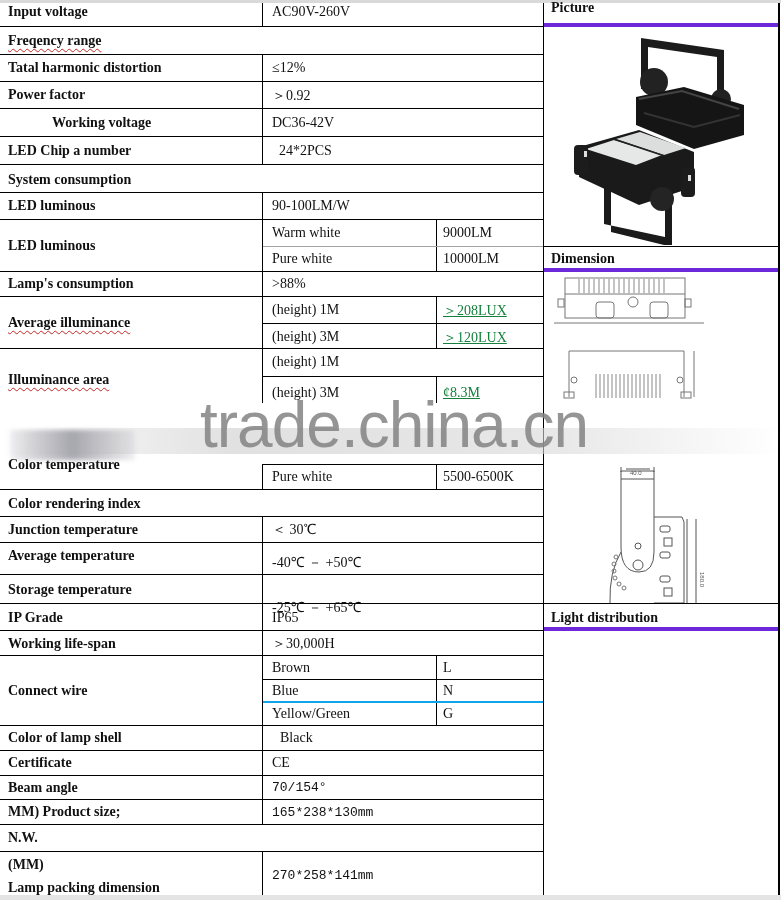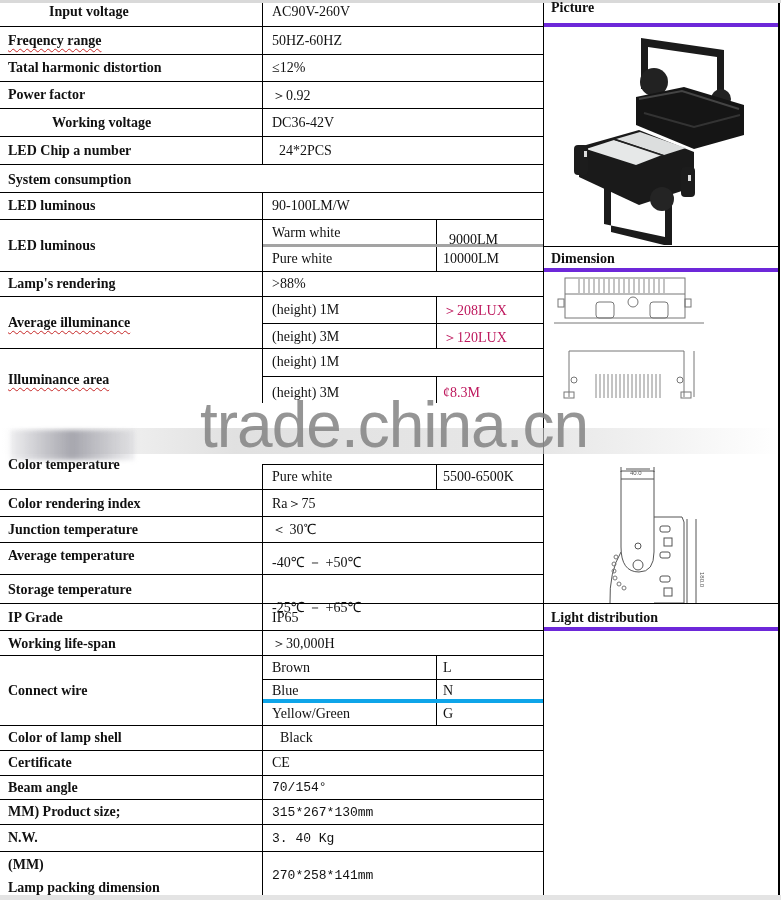--- a/index.html
+++ b/index.html
@@ -9,21 +9,21 @@
   .left { position: absolute; left: 0; top: 0; width: 543px; }
   .right { position: absolute; left: 543px; top: 0; width: 234px; border-left: 1px solid #000; border-right: 2px solid #000; }
   .row { position: absolute; left: 0; width: 543px; border-bottom: 1px solid #000; box-sizing: border-box; }
   .lbl { position: absolute; left: 8px; font-weight: bold; font-size: 14px; white-space: nowrap; }
   .val { position: absolute; left: 262px; top: 0; bottom: 0; width: 281px; border-left: 1px solid #000; box-sizing: border-box; }
   .val span.t { position: absolute; left: 9px; font-size: 14px; white-space: nowrap; }
   .sub { position: absolute; left: 0; width: 281px; box-sizing: border-box; }
   .sub .a { position: absolute; left: 9px; font-size: 14px; white-space: nowrap; }
   .sub .bcell { position: absolute; left: 173px; top: 0; bottom: 0; width: 108px; border-left: 1px solid #000; box-sizing: border-box; }
   .sub .bcell span { position: absolute; left: 6px; font-size: 14px; white-space: nowrap; }
-  .red { color: #be185d; }
+  .red { color: #15803d; text-decoration: underline; }
   .mono { font-family: "Liberation Mono", monospace; font-size: 13px !important; }
   .squig { text-decoration: underline wavy #c62828; text-decoration-thickness: 1px; text-underline-offset: 3px; }
   .rhead { position: absolute; left: 0; width: 234px; border-bottom: 4px solid #6d28d9; box-sizing: border-box; }
   .rhead span { position: absolute; left: 7px; font-weight: bold; font-size: 14px; }
   .watermark { position: absolute; left: 0; top: 392px; width: 781px; height: 70px; pointer-events: none; }
   .wm-band { position: absolute; left: 0; top: 36px; width: 781px; height: 26px; background: linear-gradient(90deg, rgba(255,255,255,0) 0%, rgba(200,200,200,0.55) 30%, rgba(215,215,215,0.6) 70%, rgba(255,255,255,0) 100%); }
   .wm-blur-left { position: absolute; left: 10px; top: 38px; width: 125px; height: 30px; background: linear-gradient(90deg, rgba(180,180,190,0.2), rgba(140,140,150,0.75) 50%, rgba(180,180,190,0.2)); filter: blur(2px); }
   .wm-text { position: absolute; left: 200px; top: -4px; font-family: "Liberation Sans", sans-serif; font-size: 64px; color: rgba(130,130,130,0.85); letter-spacing: -1px; }
   .bottom-bar { position: absolute; left: 0; top: 895px; width: 781px; height: 5px; background: #e4e4e4; }
   svg { display: block; }
@@ -31,31 +31,28 @@
 </head>
 <body>
 
 <div class="topline"></div>
 
 <div class="sheet">
 
   <div class="left">
 
     <div class="row" style="top:0;height:24px;">
-      <span class="lbl" style="top:1px;margin-left:41px;">Input voltage</span>
+      <span class="lbl" style="top:1px;">Input voltage</span>
       <div class="val">
           <span class="t" style="top:1px;">AC90V-260V</span>
         </div>
     </div>
 
     <div class="row" style="top:24px;height:28px;">
       <span class="lbl squig-wrap" style="top:6px;"><span class="squig">Freqency range</span></span>
-      <div class="val">
-          <span class="t" style="top:6px;">50HZ-60HZ</span>
-        </div>
     </div>
 
     <div class="row" style="top:52px;height:27px;">
       <span class="lbl" style="top:5px;">Tatal harmonic distortion</span>
       <div class="val">
           <span class="t" style="top:5px;">≤12%</span>
         </div>
     </div>
 
     <div class="row" style="top:79px;height:27px;">
@@ -86,37 +83,37 @@
     <div class="row" style="top:190px;height:27px;">
       <span class="lbl" style="top:5px;">LED luminous</span>
       <div class="val">
           <span class="t" style="top:5px;">90-100LM/W</span>
         </div>
     </div>
 
     <div class="row" style="top:217px;height:52px;">
       <span class="lbl" style="top:18px;">LED luminous</span>
       <div class="val">
-        <div class="sub" style="top:0;height:27px;border-bottom:3px solid #a3a3a3;">
+        <div class="sub" style="top:0;height:27px;border-bottom:1px solid #a3a3a3;">
           <span class="a" style="top:5px;">Warm white</span>
           <div class="bcell">
-              <span style="top:12px;margin-left:6px;">9000LM</span>
+              <span style="top:5px;">9000LM</span>
             </div>
         </div>
         <div class="sub" style="top:27px;height:25px;">
           <span class="a" style="top:4px;">Pure white</span>
           <div class="bcell">
               <span style="top:4px;">10000LM</span>
             </div>
         </div>
       </div>
     </div>
 
     <div class="row" style="top:269px;height:25px;">
-      <span class="lbl" style="top:4px;">Lamp's rendering</span>
+      <span class="lbl" style="top:4px;">Lamp's consumption</span>
       <div class="val">
           <span class="t" style="top:4px;">&gt;88%</span>
         </div>
     </div>
 
     <div class="row" style="top:294px;height:52px;">
       <span class="lbl" style="top:18px;"><span class="squig">Average illuminance</span></span>
       <div class="val">
         <div class="sub" style="top:0;height:27px;border-bottom:1px solid #000;">
           <span class="a" style="top:5px;">(height) 1M</span>
@@ -155,23 +152,20 @@
           <span class="a" style="top:4px;">Pure white</span>
           <div class="bcell">
               <span style="top:4px;">5500-6500K</span>
             </div>
         </div>
       </div>
     </div>
 
     <div class="row" style="top:487px;height:27px;">
       <span class="lbl" style="top:6px;">Color rendering index</span>
-      <div class="val">
-          <span class="t" style="top:5px;">Ra＞75</span>
-        </div>
     </div>
 
     <div class="row" style="top:514px;height:26px;">
       <span class="lbl" style="top:5px;">Junction temperature</span>
       <div class="val">
           <span class="t" style="top:4px;">＜ 30℃</span>
         </div>
     </div>
 
     <div class="row" style="top:540px;height:32px;">
@@ -204,21 +198,21 @@
 
     <div class="row" style="top:653px;height:70px;">
       <span class="lbl" style="top:27px;">Connect wire</span>
       <div class="val">
         <div class="sub" style="top:0;height:24px;border-bottom:1px solid #000;">
           <span class="a" style="top:4px;">Brown</span>
           <div class="bcell">
               <span style="top:4px;">L</span>
             </div>
         </div>
-        <div class="sub" style="top:24px;height:23px;border-bottom:4px solid #0ea5e9;">
+        <div class="sub" style="top:24px;height:23px;border-bottom:2px solid #0ea5e9;">
           <span class="a" style="top:3px;">Blue</span>
           <div class="bcell">
               <span style="top:3px;">N</span>
             </div>
         </div>
         <div class="sub" style="top:47px;height:23px;">
           <span class="a" style="top:3px;">Yellow/Green</span>
           <div class="bcell">
               <span style="top:3px;">G</span>
             </div>
@@ -243,29 +237,26 @@
     <div class="row" style="top:773px;height:24px;">
       <span class="lbl" style="top:4px;">Beam angle</span>
       <div class="val">
           <span class="t mono" style="top:4px;">70/154°</span>
         </div>
     </div>
 
     <div class="row" style="top:797px;height:25px;">
       <span class="lbl" style="top:4px;">MM) Product size;</span>
       <div class="val">
-          <span class="t mono" style="top:5px;">315*267*130mm</span>
+          <span class="t mono" style="top:5px;">165*238*130mm</span>
         </div>
     </div>
 
     <div class="row" style="top:822px;height:27px;">
       <span class="lbl" style="top:5px;">N.W.</span>
-      <div class="val">
-          <span class="t mono" style="top:6px;">3. 40 Kg</span>
-        </div>
     </div>
 
     <div class="row" style="top:849px;height:46px;border-bottom:none;">
       <span class="lbl" style="top:5px;">(MM)</span>
       <span class="lbl" style="top:28px;">Lamp packing dimension</span>
       <div class="val">
           <span class="t mono" style="top:16px;">270*258*141mm</span>
         </div>
     </div>
   </div>

